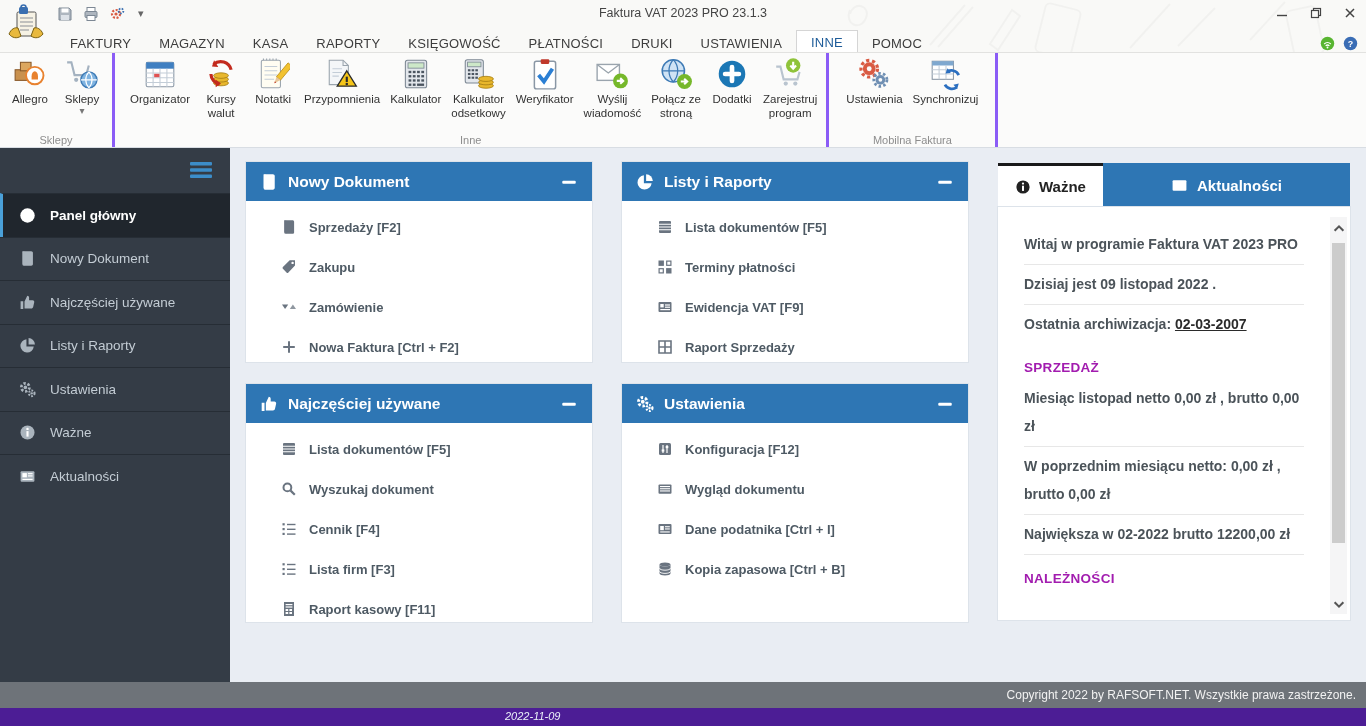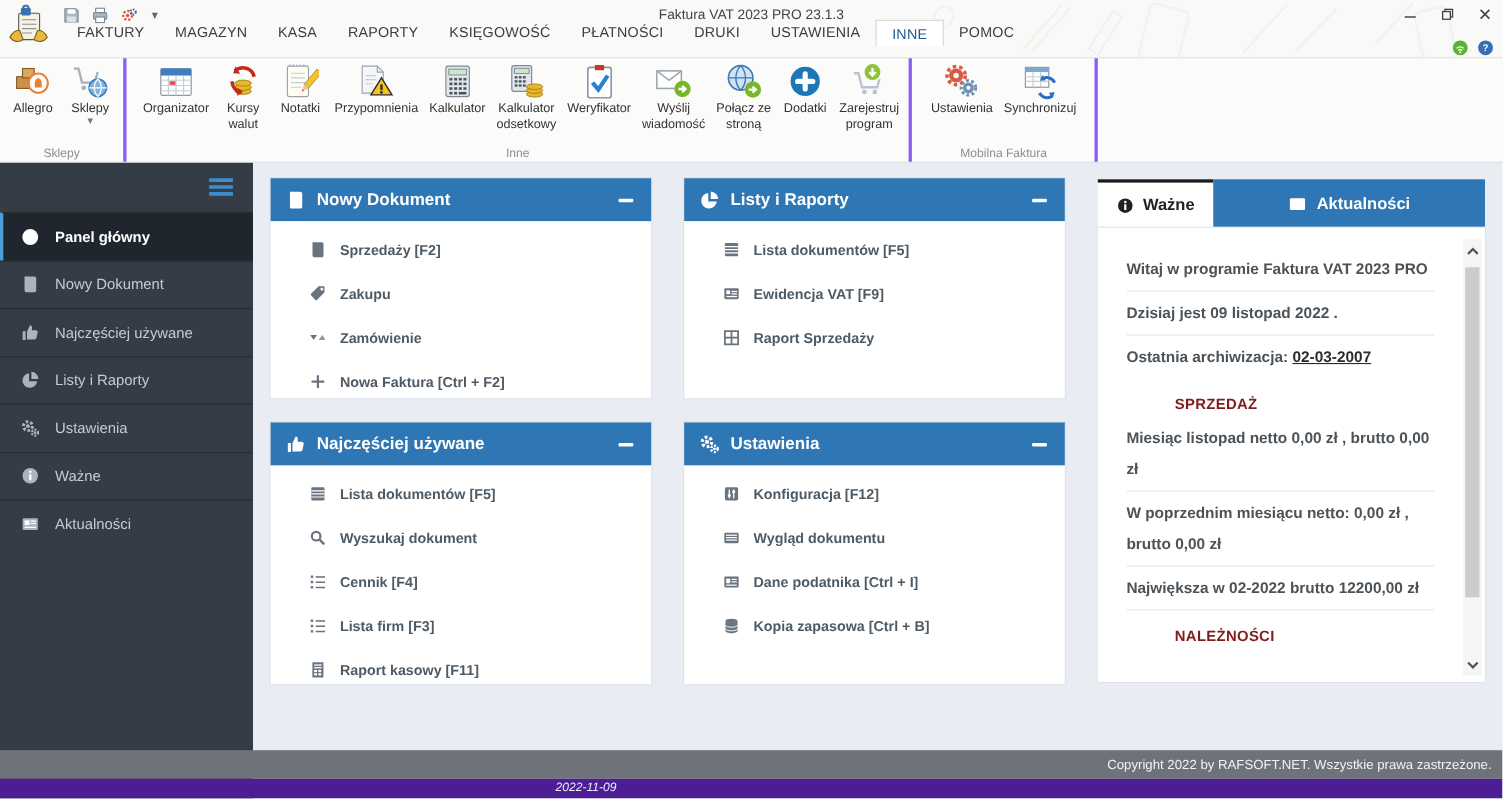--- a/index.html
+++ b/index.html
@@ -14,21 +14,21 @@
   .app-icon { position:absolute; left:6px; top:4px; width:40px; height:42px; }
   .qat { position:absolute; left:56px; top:5px; display:flex; gap:9px; align-items:center; }
   .qat-btn { width:17px; height:17px; display:flex; align-items:center; justify-content:center; }
   .qat-caret { font-size:11px; color:#666; margin-left:4px; }
   .win-title { position:absolute; left:0; top:6px; width:100%; text-align:center; font-size:12.5px; color:#444; }
   .win-controls { position:absolute; right:6px; top:4px; display:flex; gap:14px; }
   .win-btn { width:20px; height:18px; display:flex; align-items:center; justify-content:center; }
   .helpers { position:absolute; right:8px; top:36px; display:flex; gap:8px; }
 
   
-  .tabrow { position:absolute; left:56px; top:18px; height:24px; display:flex; }
+  .tabrow { position:absolute; left:56px; top:32px; height:24px; display:flex; align-items:flex-end; }
   .mtab { font-size:13px; color:#3d3d3d; padding:4px 14px 5px 14px; letter-spacing:.2px; cursor:default; }
   .mtab.active { background:#fff; border:1px solid #d5d5d5; border-bottom:none; color:#1e5c99; padding-bottom:6px; }
 
   
   .ribbon { position:absolute; left:0; top:52px; width:1366px; height:96px; background:#fbfbfa; border-top:1px solid #e2e2e0; border-bottom:1px solid #d8dde3; display:flex; }
   .rgroup { position:relative; display:flex; align-items:flex-start; padding:3px 4px 16px 4px; border-right:3px solid #8b5cf6; }
   .rgroup-label { position:absolute; bottom:1px; left:0; width:100%; text-align:center; font-size:11px; color:#8d8d8d; }
   .rbtn { display:flex; flex-direction:column; align-items:center; min-width:52px; padding:1px 5px; cursor:default; }
   .rbtn svg.ric { width:34px; height:34px; flex:0 0 34px; }
   .rbtn-label { margin-top:2px; font-size:11.5px; color:#333; text-align:center; line-height:1.18; white-space:pre-line; }
@@ -67,21 +67,21 @@
   .rp { position:absolute; left:768px; top:15px; width:352px; height:457px; }
   .rp-tabs { display:flex; height:44px; }
   .rp-tab-wazne { width:105px; background:#fff; border-top:3px solid #1a1a1a; display:flex; align-items:center; justify-content:center; gap:8px; font-size:15px; font-weight:bold; color:#222; }
   .rp-tab-wazne svg { width:16px; height:16px; color:#222; }
   .rp-tab-akt { flex:1; background:#2e76b4; color:#fff; display:flex; align-items:center; justify-content:center; gap:9px; font-size:15px; font-weight:bold; }
   .rp-tab-akt svg { width:17px; height:17px; color:#fff; }
   .rp-card { position:relative; background:#fff; height:413px; box-shadow:0 0 0 1px #dde3ea; overflow:hidden; }
   .rp-inner { padding:18px 46px 0 26px; }
   .rp-line { font-size:14px; font-weight:bold; color:#4b5359; line-height:28px; padding:5px 0 6px 0; }
   .rp-div { border-top:1px solid #e7e7e7; }
-  .rp-heading { font-size:13.5px; font-weight:bold; color:#7f1d1d; letter-spacing:.3px; padding:16px 0 4px 0;margin-left:44px; }
+  .rp-heading { font-size:13.5px; font-weight:bold; color:#a21caf; letter-spacing:.3px; padding:16px 0 4px 0; }
   .rp-link { color:#2b2b2b; text-decoration:underline; cursor:pointer; }
   .rp-scroll { position:absolute; right:3px; top:10px; bottom:6px; width:17px; background:#f5f5f6; }
   .rp-scroll .up, .rp-scroll .down { position:absolute; left:0; width:17px; height:16px; color:#555; display:flex; align-items:center; justify-content:center; }
   .rp-scroll .up { top:4px; } .rp-scroll .down { bottom:2px; }
   .rp-thumb { position:absolute; left:2px; top:26px; width:13px; height:300px; background:#ccc; }
 
   
   .graybar { position:absolute; left:0; top:682px; width:1366px; height:26px; background:#6e7379; display:flex; align-items:center; justify-content:flex-end; padding-right:10px; }
   .graybar span { color:#f2f2f2; font-size:12px; }
   .bluebar { position:absolute; left:0; top:708px; width:1366px; height:20px; background:#4c1d95;font-style:italic; }
@@ -796,20 +796,26 @@
       </div>
       <div class="pbody">
         <div class="pitem">
           <svg>
               <use href="#i-table"></use>
             </svg>
           <span class="pitem-label">Lista dokumentów [F5]</span>
         </div>
         <div class="pitem">
           <svg>
+              <use href="#i-checkgrid"></use>
+            </svg>
+          <span class="pitem-label">Terminy płatności</span>
+        </div>
+        <div class="pitem">
+          <svg>
               <use href="#i-card"></use>
             </svg>
           <span class="pitem-label">Ewidencja VAT [F9]</span>
         </div>
         <div class="pitem">
           <svg>
               <use href="#i-grid2"></use>
             </svg>
           <span class="pitem-label">Raport Sprzedaży</span>
         </div>

